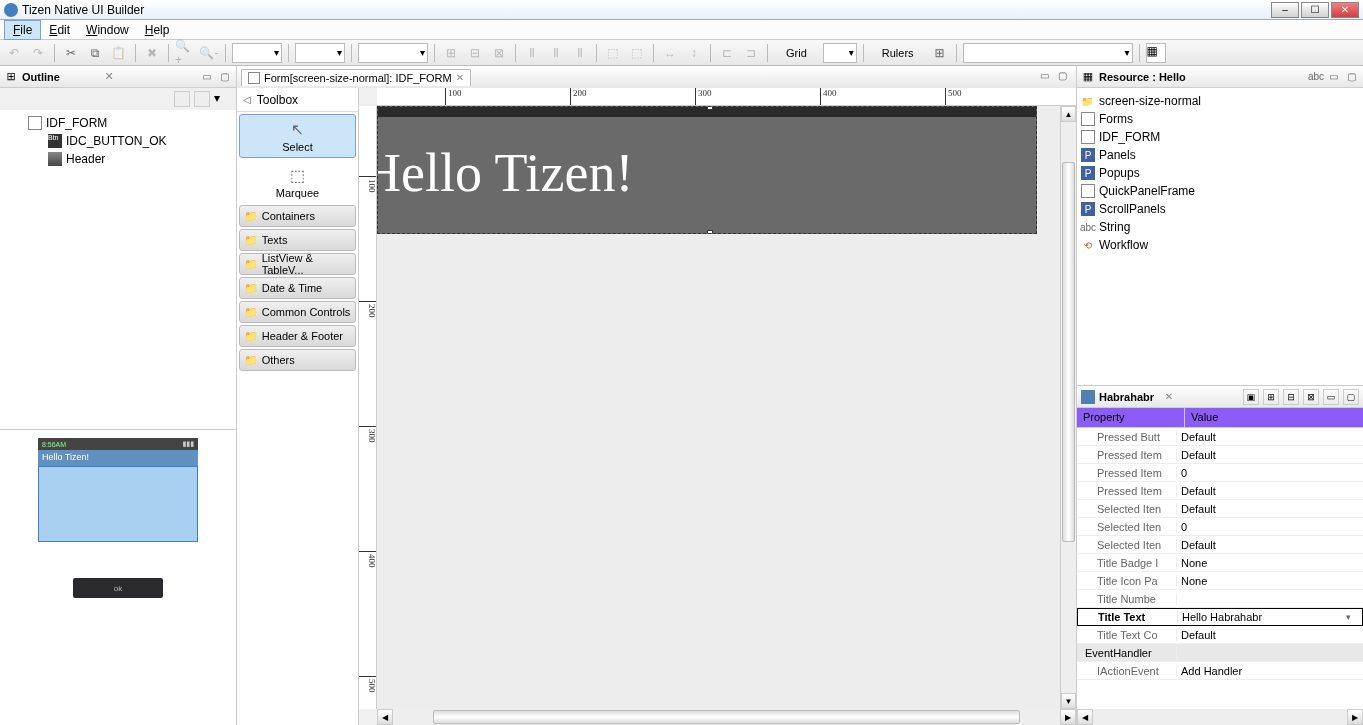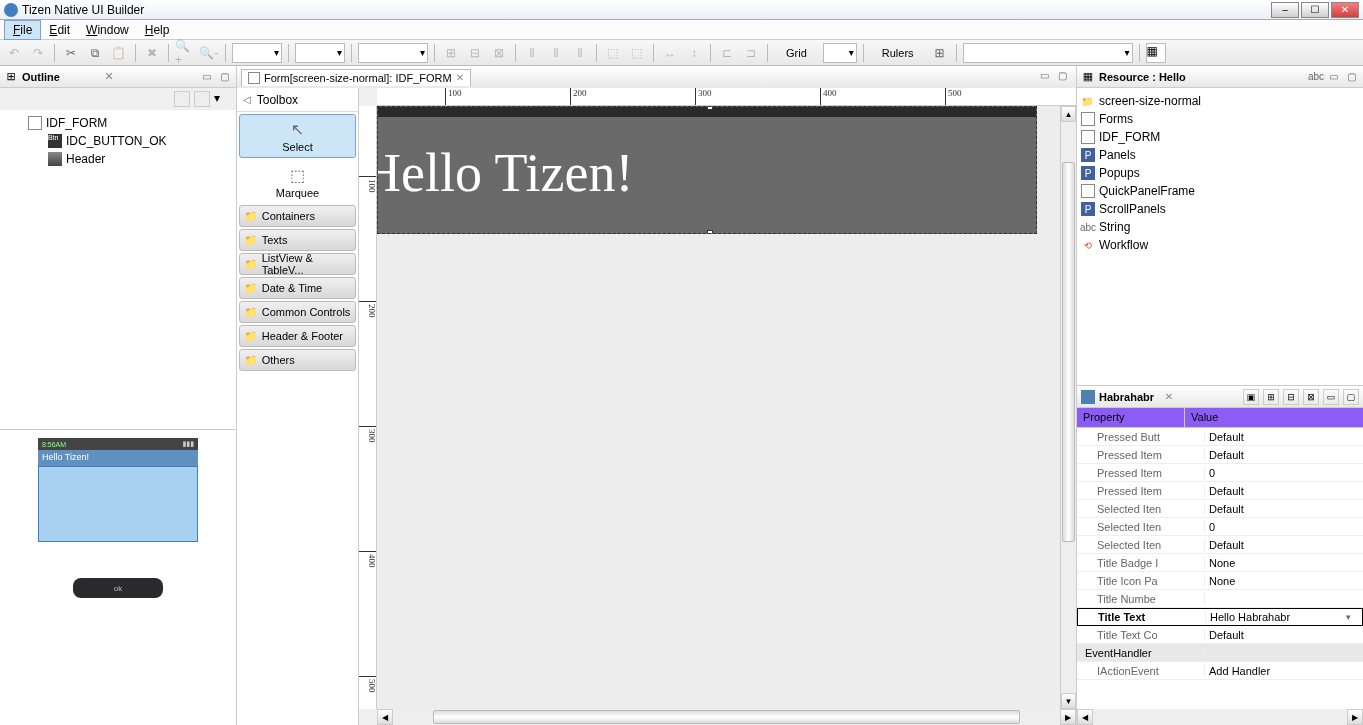--- a/index.html
+++ b/index.html
@@ -51,21 +51,21 @@
 .icon-header { background: linear-gradient(#888, #444); }
 
 
 .preview-panel { height: 296px; border-top: 1px solid #ccc; background: #fff; padding: 8px; }
 .preview-phone { width: 160px; margin: 0 auto; }
 .preview-statusbar { height: 12px; background: #444; display: flex; align-items: center; justify-content: space-between; padding: 0 4px; font-size: 7px; color: #8f8; }
 .preview-statusbar .sig { color: #ccc; }
 .preview-header { height: 16px; background: #6090c0; color: #fff; font-size: 9px; padding: 2px 4px; }
 .preview-body { height: 76px; background: #a8d0f0; border: 1px solid #4080c0; }
 .preview-footer { margin-top: 36px; display: flex; justify-content: center; }
-.preview-footer-btn { width: 90px; height: 20px; background: #2a2a2e; color: #bbb; font-size: 8px; display: flex; align-items: center; justify-content: center; border-radius: 8px; }
+.preview-footer-btn { width: 90px; height: 20px; background: #2a2a2e; color: #bbb; font-size: 8px; display: flex; align-items: center; justify-content: center; border-radius: 2px; }
 
 
 .center-col { flex: 1; display: flex; flex-direction: column; border-right: 1px solid #ccc; }
 .center-tabs { height: 22px; background: linear-gradient(#fff, #e8e8e8); display: flex; align-items: center; padding: 0 4px; gap: 4px; }
 .center-tabs .ct-tab { display: flex; align-items: center; gap: 4px; padding: 2px 6px; background: #fff; border: 1px solid #bbb; border-bottom: none; font-size: 11px; }
 .center-tabs .ct-tab .ct-icon { width: 12px; height: 12px; background: #fff; border: 1px solid #888; }
 .center-tabs .ct-tab .ct-close { font-size: 10px; color: #888; }
 .center-tabs .ct-spacer { flex: 1; }
 .center-tabs .ct-btn { width: 14px; height: 14px; font-size: 10px; color: #666; }
 
@@ -123,21 +123,21 @@
 .props-header .pp-icon { width: 14px; height: 14px; background: #5080b0; }
 .props-header .pp-title { flex: 1; font-size: 11px; font-weight: bold;}
 .props-header .pp-btn { width: 16px; height: 16px; border: 1px solid #ccc; font-size: 9px; display: flex; align-items: center; justify-content: center;}
 .props-cols { height: 20px; background: #8b5cf6; border-bottom: 1px solid #ccc; display: flex;}
 .props-cols .pc { padding: 3px 6px; font-size: 11px;}
 .props-cols .pc-prop { width: 108px; border-right: 1px solid #ccc;}
 .props-body { flex: 1; overflow-y: auto; background: #fff; position: relative;}
 .prop-row { display: flex; height: 18px; align-items: center; border-bottom: 1px solid #eee;}
 .prop-row.active { background: #fff; border: 1px solid #000;}
 .prop-row.section { background: #e8e8e8; font-weight: normal;}
-.prop-row .pr-key { width: 128px; padding-left: 20px; font-size: 11px; border-right: 1px solid #eee; white-space: nowrap; overflow: hidden; color: #666;}
+.prop-row .pr-key { width: 100px; padding-left: 20px; font-size: 11px; border-right: 1px solid #eee; white-space: nowrap; overflow: hidden; color: #666;}
 .prop-row .pr-val { flex: 1; padding-left: 4px; font-size: 11px; white-space: nowrap; overflow: hidden;}
 .prop-row.active .pr-key { color: #000; font-weight: bold;}
 .prop-row .pr-dd { width: 16px; font-size: 9px; color: #666;}
 .props-hscroll { height: 16px; display: flex;}
 .props-hscroll .sb-btn { width: 16px; background: linear-gradient(#fff,#ddd); border: 1px solid #ccc; font-size: 8px; display: flex; align-items: center; justify-content: center;}
 .props-hscroll .sb-track { flex: 1; background: #eee;}
 </style>
 </head>
 <body>
 

